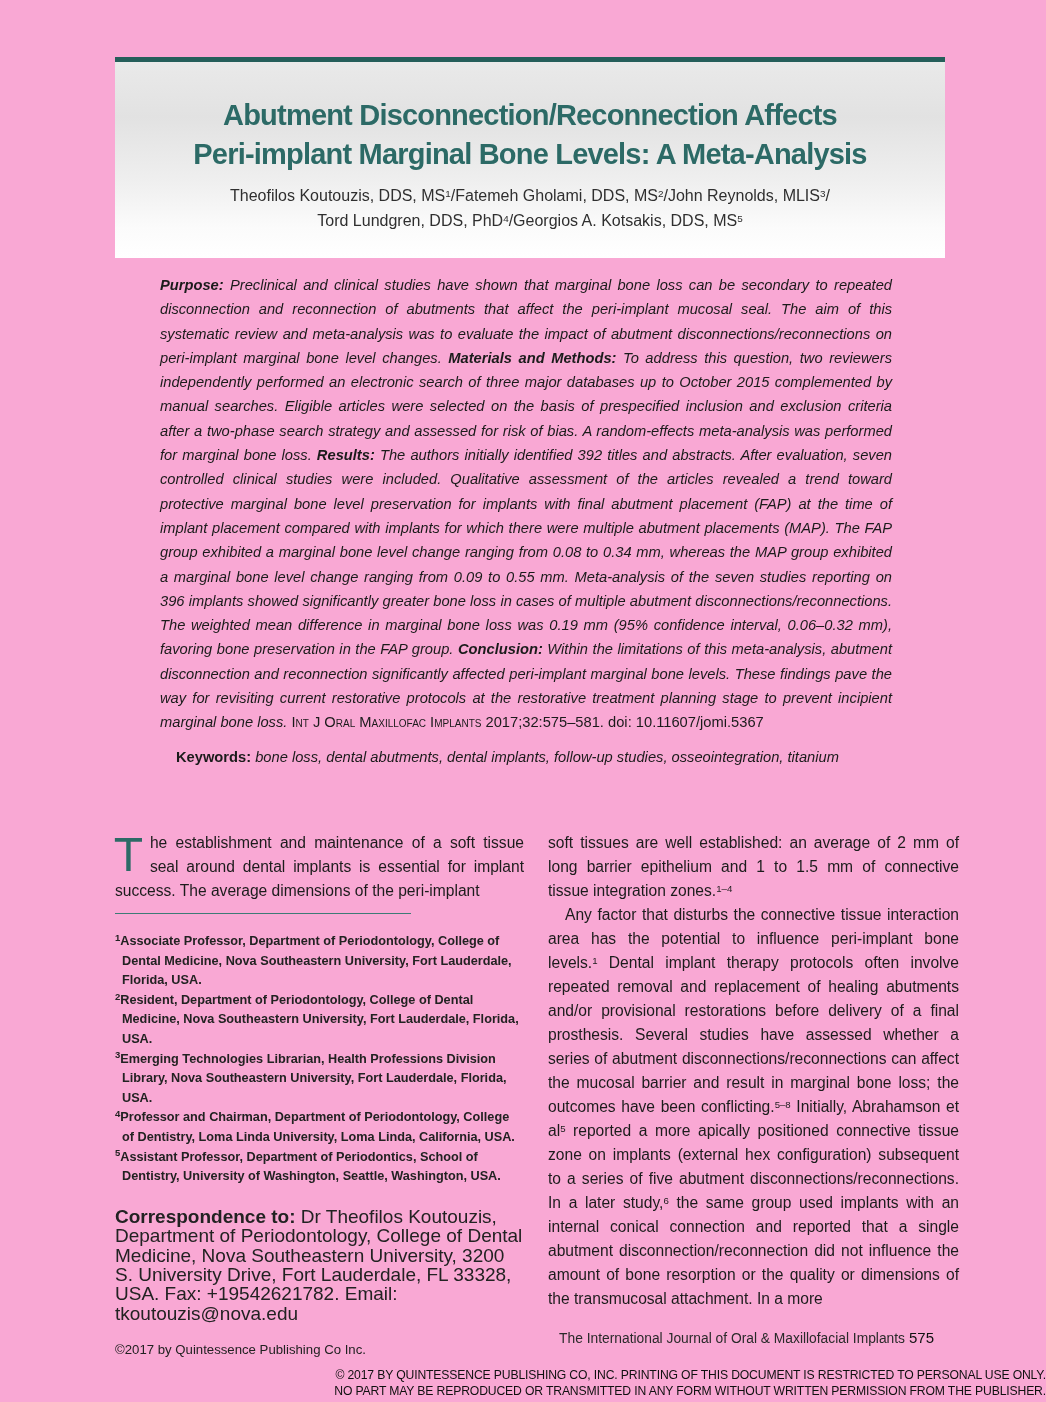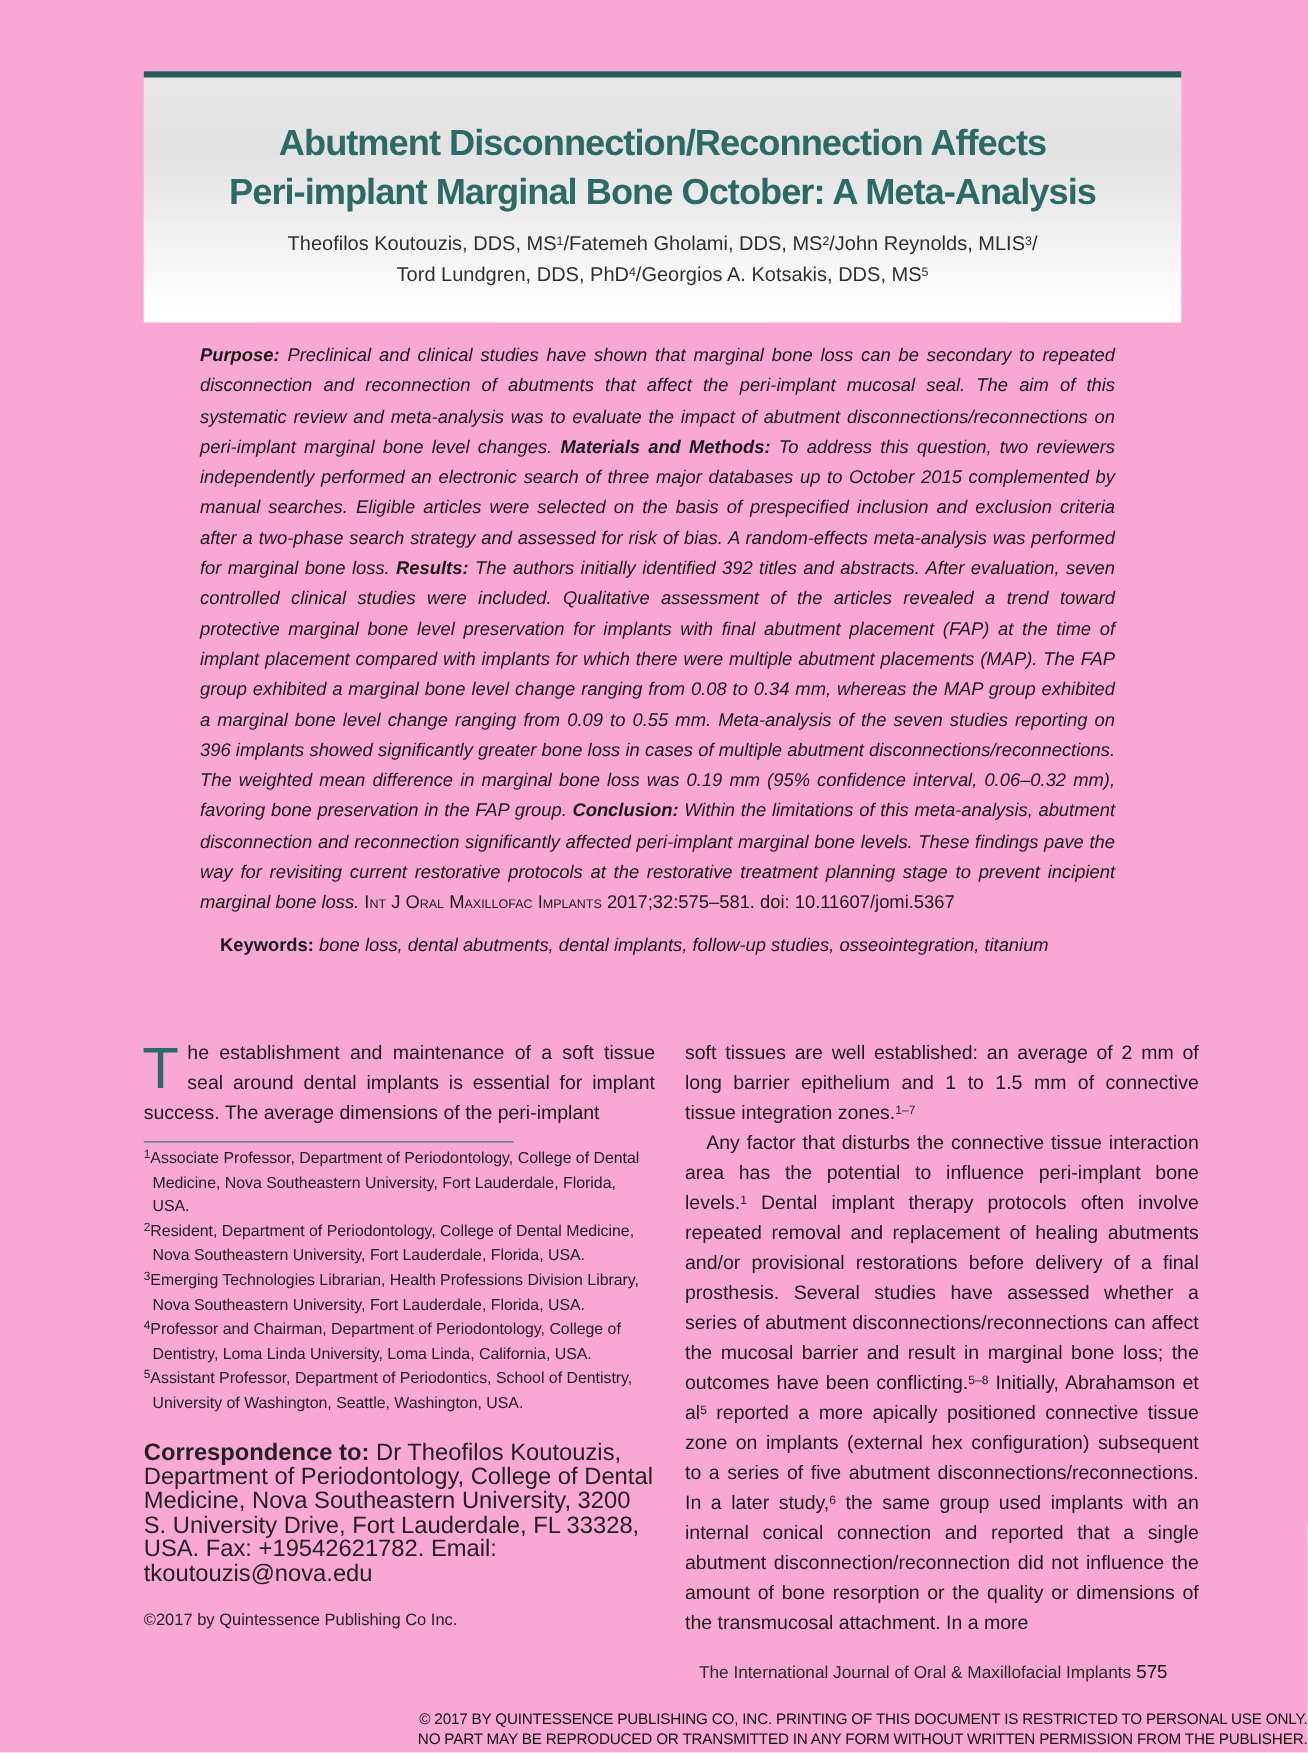--- a/index.html
+++ b/index.html
@@ -63,21 +63,21 @@
   .col-right p.indent{text-indent:17px;}
 
   .intro{margin:0;font-size:15.6px;line-height:24px;text-align:justify;}
   .dropcap{
     float:left;color:var(--accent);
     font-family:"DejaVu Sans",sans-serif;
     font-size:44px;line-height:45px;height:46px;
     margin:2px 8px 0 0;
   }
   .rule{width:296px;border-top:1.5px solid #3d7b76;margin:10px 0 0 0;}
-  .footnotes{margin-top:3px;font-size:12.7px;line-height:19.6px;color:#222222;}
+  .footnotes{margin-top:18px;font-size:12.7px;line-height:19.6px;color:#222222;font-weight:bold;}
   .fn{padding-left:7px;text-indent:-7px;}
   .fn sup{font-size:9.5px;}
   .correspondence{
     margin:20px 0 15px 0;font-size:19px;line-height:19.4px;color:#222222;
   }
   .corr-label{font-weight:700;}
   .pub-copyright{margin:19px 0 0 0;font-size:13.2px;color:#222222;}
 
   
   .footer-line{
@@ -93,21 +93,21 @@
 </style>
 </head>
 <body>
 
 <div class="sheet">
 
   <header class="header">
     <div class="tbar"></div>
     <h1 class="title">
       <span class="tl">Abutment Disconnection/Reconnection Affects</span>
-      <span class="tl">Peri-implant Marginal Bone October: A Meta-Analysis</span>
+      <span class="tl">Peri-implant Marginal Bone Levels: A Meta-Analysis</span>
     </h1>
     <div class="authors">
       <div>Theofilos Koutouzis, DDS, MS<sup>1</sup>/Fatemeh Gholami, DDS, MS<sup>2</sup>/John Reynolds, MLIS<sup>3</sup>/</div>
       <div>Tord Lundgren, DDS, PhD<sup>4</sup>/Georgios A. Kotsakis, DDS, MS<sup>5</sup></div>
     </div>
   </header>
 
   <section class="abstract">
     <p class="abstract-text" id="abstract-text" style="margin:0;"><span class="ab-bold">Purpose: </span><span>Preclinical and clinical studies have shown that marginal bone loss can be secondary to repeated disconnection and reconnection of abutments that affect the peri-implant mucosal seal. The aim of this systematic review and meta-analysis was to evaluate the impact of abutment disconnections/reconnections on peri-implant marginal bone level changes. </span><span class="ab-bold">Materials and Methods: </span><span>To address this question, two reviewers independently performed an electronic search of three major databases up to October 2015 complemented by manual searches. Eligible articles were selected on the basis of prespecified inclusion and exclusion criteria after a two-phase search strategy and assessed for risk of bias. A random-effects meta-analysis was performed for marginal bone loss. </span><span class="ab-bold">Results: </span><span>The authors initially identified 392 titles and abstracts. After evaluation, seven controlled clinical studies were included. Qualitative assessment of the articles revealed a trend toward protective marginal bone level preservation for implants with final abutment placement (FAP) at the time of implant placement compared with implants for which there were multiple abutment placements (MAP). The FAP group exhibited a marginal bone level change ranging from 0.08 to 0.34 mm, whereas the MAP group exhibited a marginal bone level change ranging from 0.09 to 0.55 mm. Meta-analysis of the seven studies reporting on 396 implants showed significantly greater bone loss in cases of multiple abutment disconnections/reconnections. The weighted mean difference in marginal bone loss was 0.19 mm (95% confidence interval, 0.06–0.32 mm), favoring bone preservation in the FAP group. </span><span class="ab-bold">Conclusion: </span><span>Within the limitations of this meta-analysis, abutment disconnection and reconnection significantly affected peri-implant marginal bone levels. These findings pave the way for revisiting current restorative protocols at the restorative treatment planning stage to prevent incipient marginal bone loss. </span><span class="citation"><span class="sc">Int J Oral Maxillofac Implants</span> 2017;32:575–581. doi: 10.11607/jomi.5367</span></p>
   </section>
@@ -128,21 +128,21 @@
         <div class="fn"><sup>4</sup>Professor and Chairman, Department of Periodontology, College of Dentistry, Loma Linda University, Loma Linda, California, USA.</div>
         <div class="fn"><sup>5</sup>Assistant Professor, Department of Periodontics, School of Dentistry, University of Washington, Seattle, Washington, USA.</div>
       </div>
     <p class="correspondence">
       <span class="corr-label">Correspondence to: </span><span>Dr Theofilos Koutouzis, Department of Periodontology, College of Dental Medicine, Nova Southeastern University, 3200 S. University Drive, Fort Lauderdale, FL 33328, USA. Fax: +19542621782. Email: tkoutouzis@nova.edu</span>
     </p>
     <p class="pub-copyright">©2017 by Quintessence Publishing Co Inc.</p>
   </section>
 
   <section class="col-right" id="col-right">
-      <p>soft tissues are well established: an average of 2 mm of long barrier epithelium and 1 to 1.5 mm of connective tissue integration zones.<sup>1–7</sup></p>
+      <p>soft tissues are well established: an average of 2 mm of long barrier epithelium and 1 to 1.5 mm of connective tissue integration zones.<sup>1–4</sup></p>
       <p class="indent">Any factor that disturbs the connective tissue interaction area has the potential to influence peri-implant bone levels.<sup>1</sup> Dental implant therapy protocols often involve repeated removal and replacement of healing abutments and/or provisional restorations before delivery of a final prosthesis. Several studies have assessed whether a series of abutment disconnections/reconnections can affect the mucosal barrier and result in marginal bone loss; the outcomes have been conflicting.<sup>5–8</sup> Initially, Abrahamson et al<sup>5</sup> reported a more apically positioned connective tissue zone on implants (external hex configuration) subsequent to a series of five abutment disconnections/reconnections. In a later study,<sup>6</sup> the same group used implants with an internal conical connection and reported that a single abutment disconnection/reconnection did not influence the amount of bone resorption or the quality or dimensions of the transmucosal attachment. In a more</p>
     </section>
 
   <div class="footer-line">
     <span>The International Journal of Oral &amp; Maxillofacial Implants</span><span class="pagenum">575</span>
   </div>
 
   <div class="bottom-copyright">
     <div>© 2017 BY QUINTESSENCE PUBLISHING CO, INC. PRINTING OF THIS DOCUMENT IS RESTRICTED TO PERSONAL USE ONLY.</div>
     <div>NO PART MAY BE REPRODUCED OR TRANSMITTED IN ANY FORM WITHOUT WRITTEN PERMISSION FROM THE PUBLISHER.</div>

